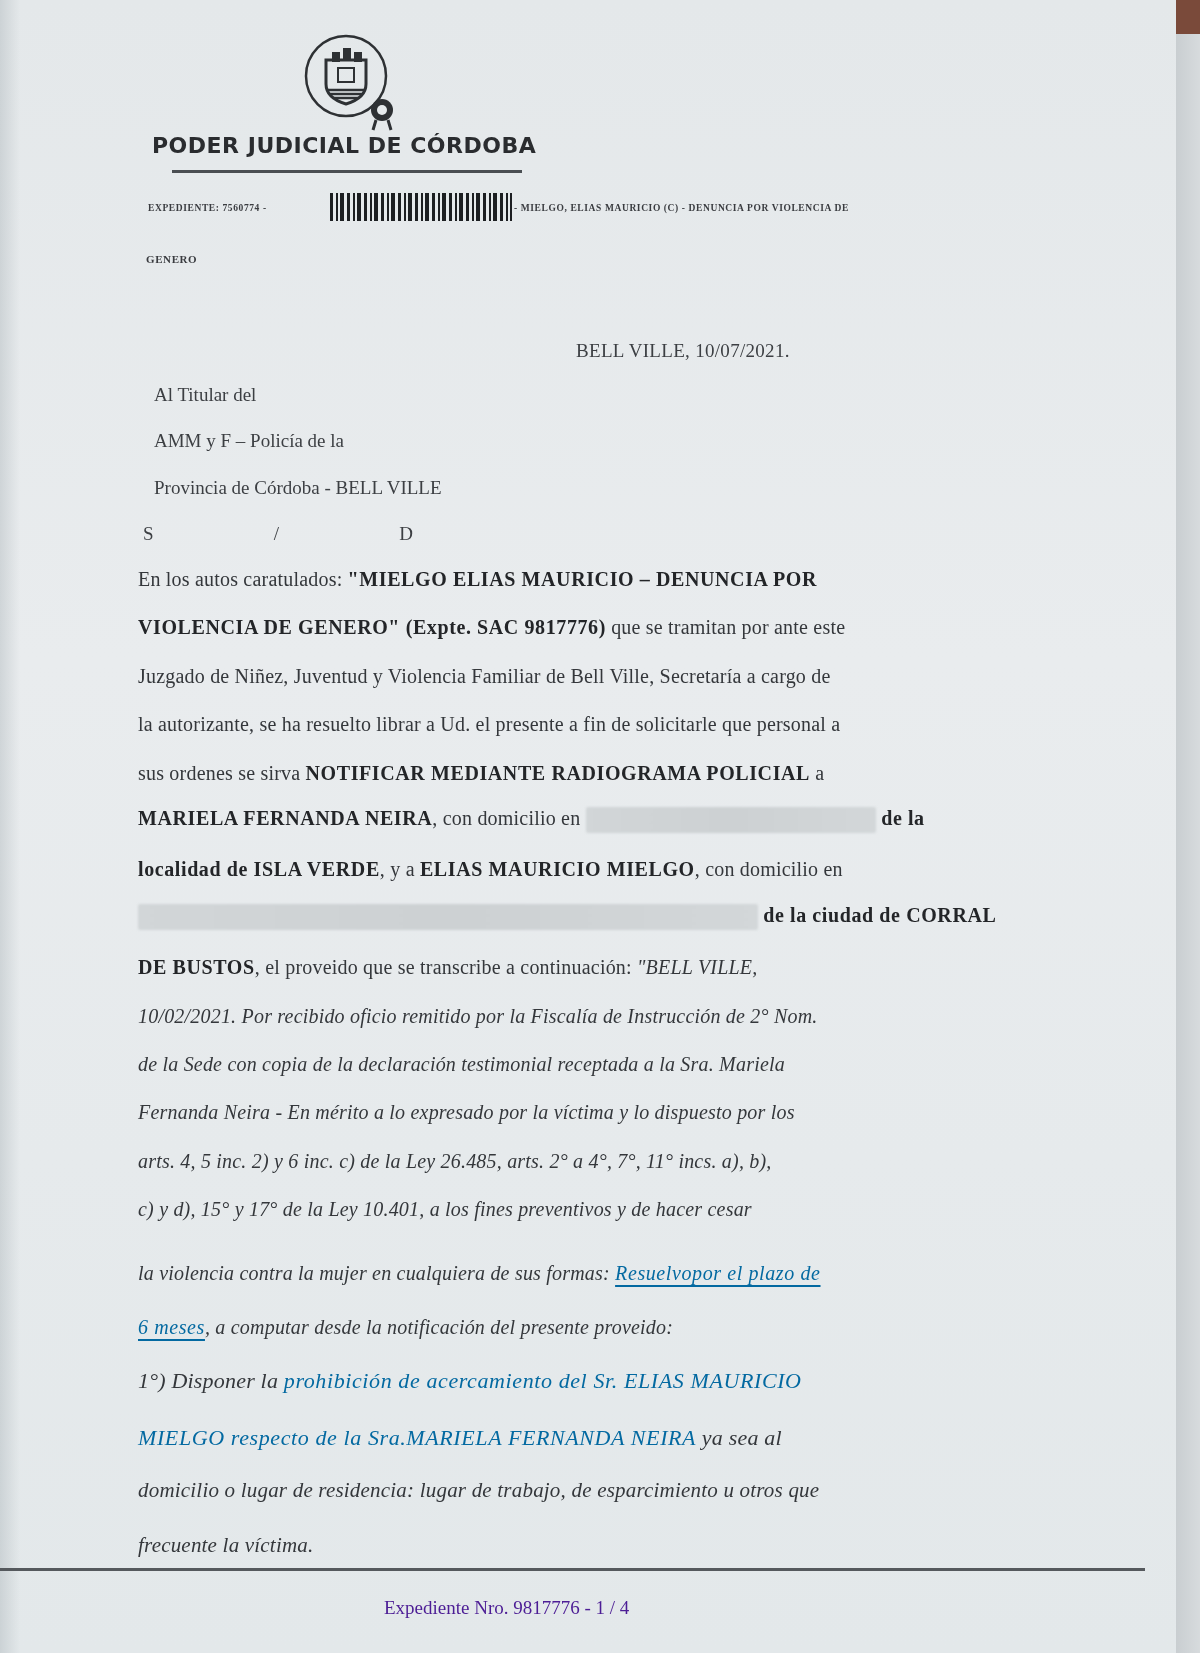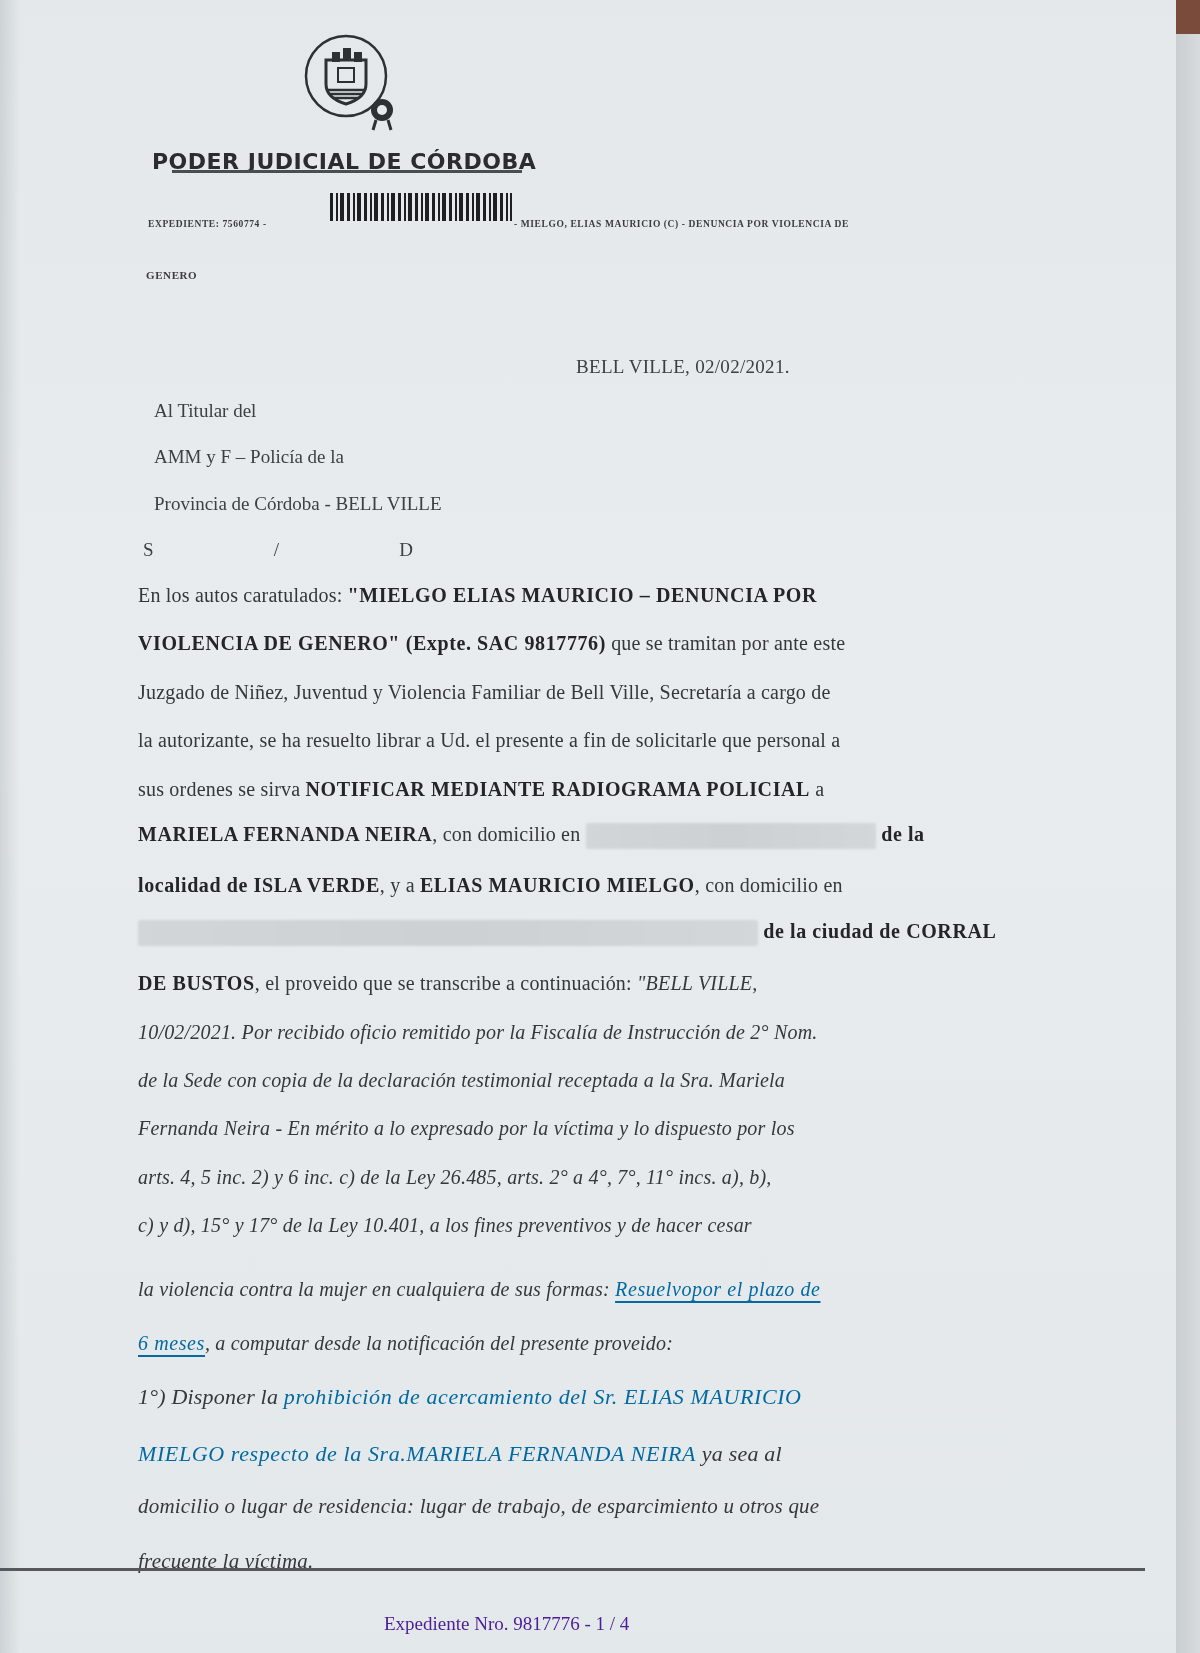--- a/index.html
+++ b/index.html
@@ -18,21 +18,21 @@
     background: linear-gradient(90deg, #c9ced1 0%, #d7dbdd 100%);
   }
   .page-edge-top {
     position: absolute; left: 1176px; top: 0; width: 24px; height: 34px;
     background: #7a4a3a;
   }
   .shadow-left {
     position: absolute; left: 0; top: 0; width: 20px; height: 1653px;
     background: linear-gradient(90deg, rgba(160,170,175,.35), rgba(160,170,175,0));
   }
-  .abs { position: absolute; white-space: nowrap; margin-top: 16px; }
+  .abs { position: absolute; white-space: nowrap; }
 
   
   .seal {
     position: absolute; left: 298px; top: 30px; width: 104px; height: 104px;
   }
   .org-name {
     left: 152px; top: 133px; font-family: "DejaVu Sans", sans-serif; font-weight: bold;
     font-size: 22px; letter-spacing: 0.5px; color: #2a2c2f;
   }
   .org-rule {
@@ -95,21 +95,21 @@
 </svg>
 
 <div class="abs org-name">PODER JUDICIAL DE CÓRDOBA</div>
 <div class="org-rule"></div>
 
 <div class="abs exp-line">EXPEDIENTE: 7560774 -</div>
 <div class="barcode"></div>
 <div class="abs exp-line exp-tail">- MIELGO, ELIAS MAURICIO (C) - DENUNCIA POR VIOLENCIA DE</div>
 <div class="abs exp-genero">GENERO</div>
 
-<div class="abs date">BELL VILLE, 02/02/2021.</div>
+<div class="abs date">BELL VILLE, 10/07/2021.</div>
 
 <div class="abs addr" style="top:384px">Al Titular del</div>
 <div class="abs addr" style="top:430px">AMM y F – Policía de la</div>
 <div class="abs addr" style="top:477px">Provincia de Córdoba - BELL VILLE</div>
 <div class="abs sd">
   <span>S</span>
   <span>/</span>
   <span>D</span>
 </div>
 

